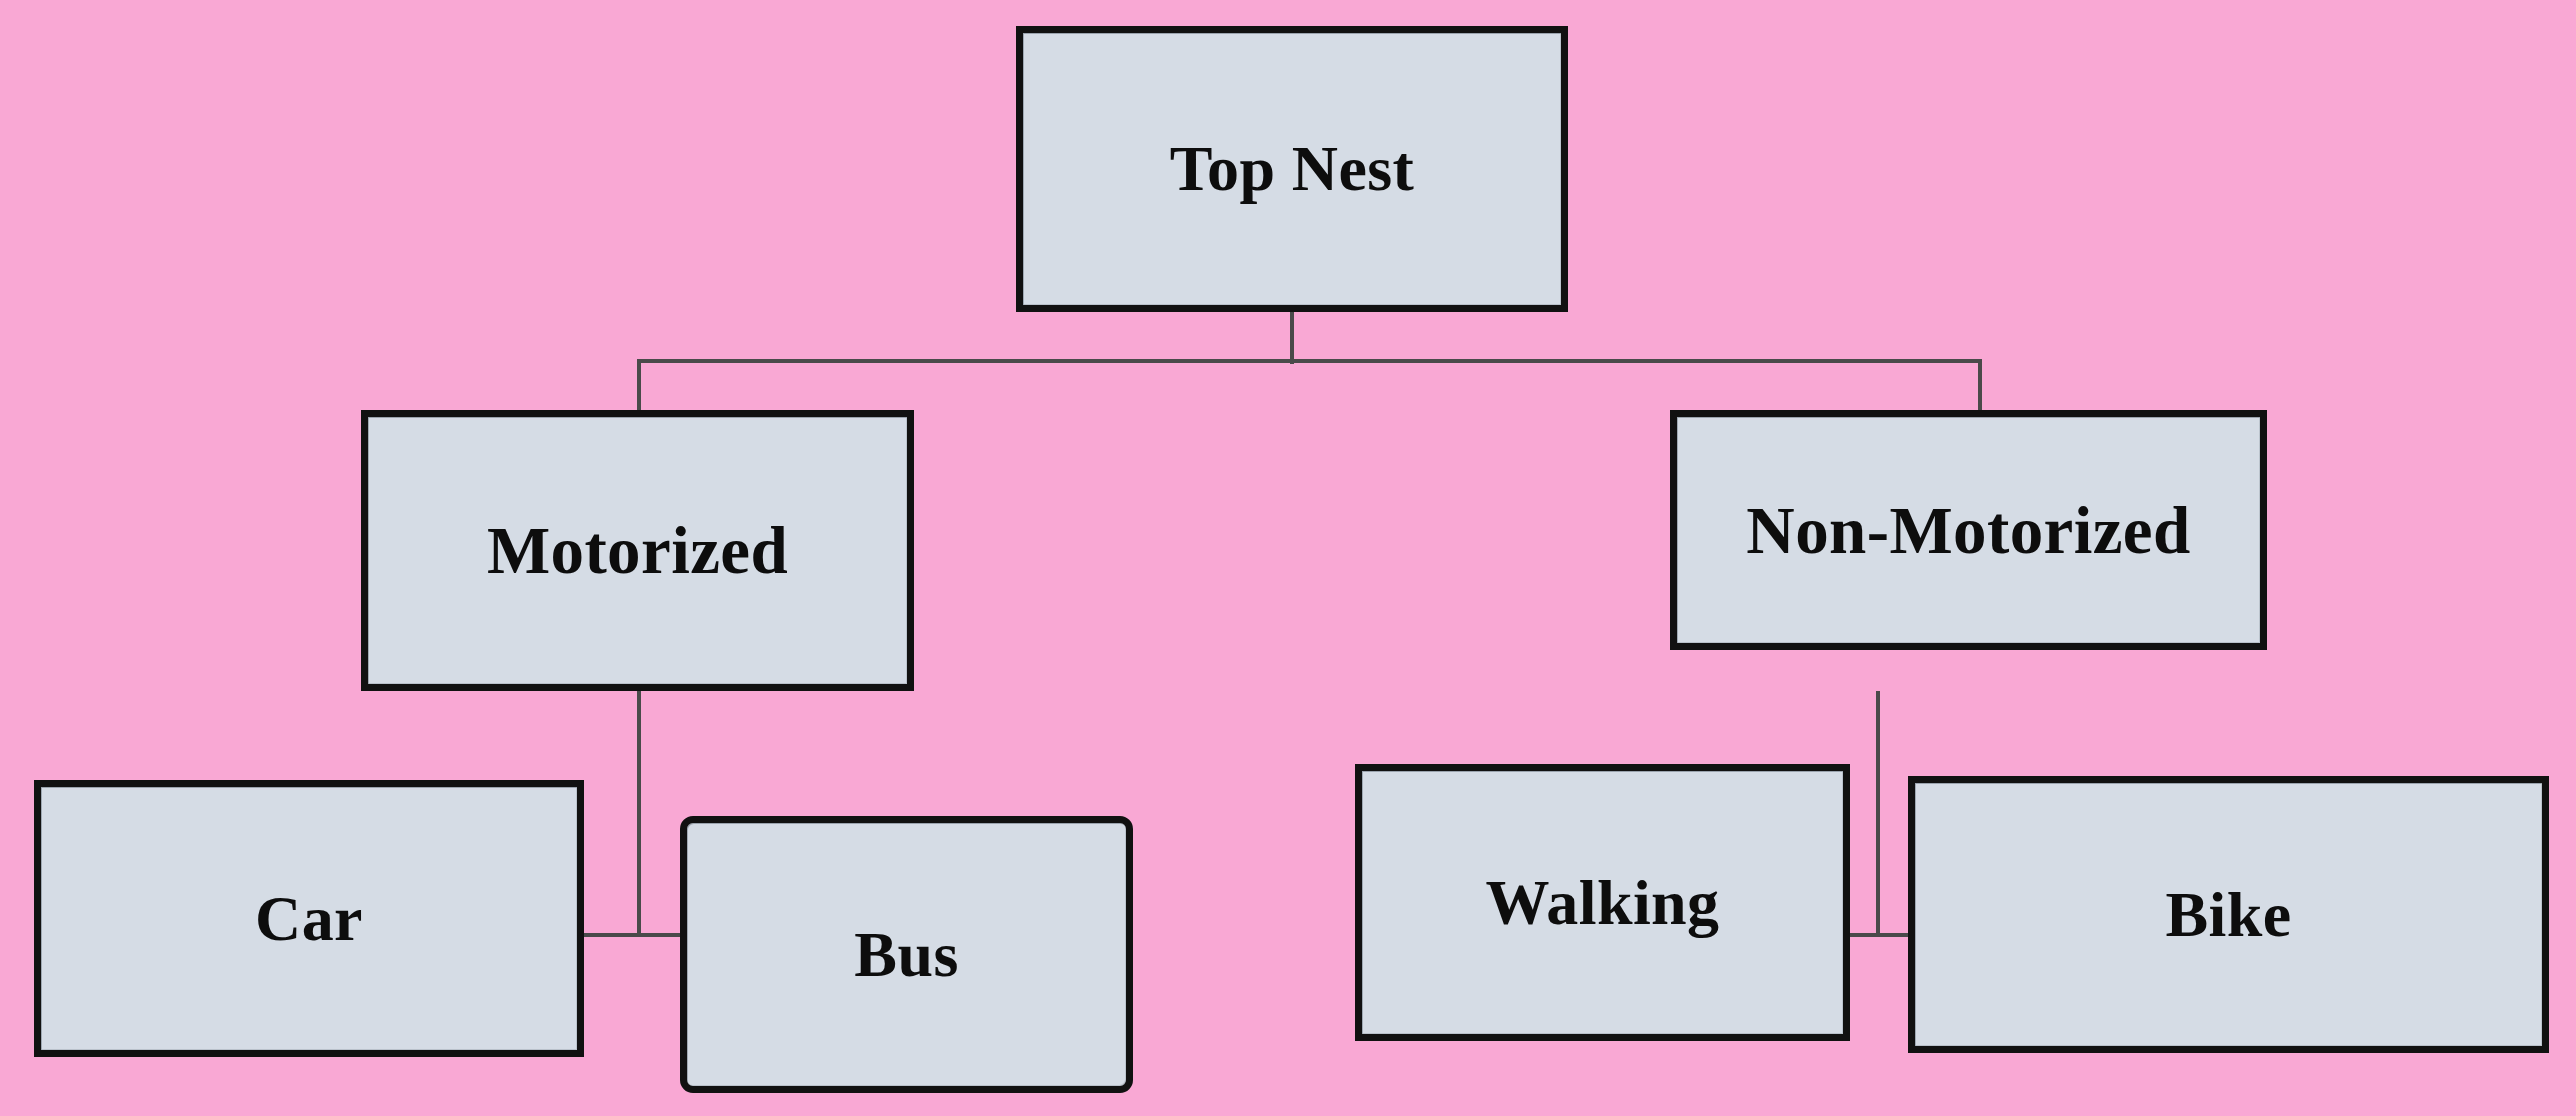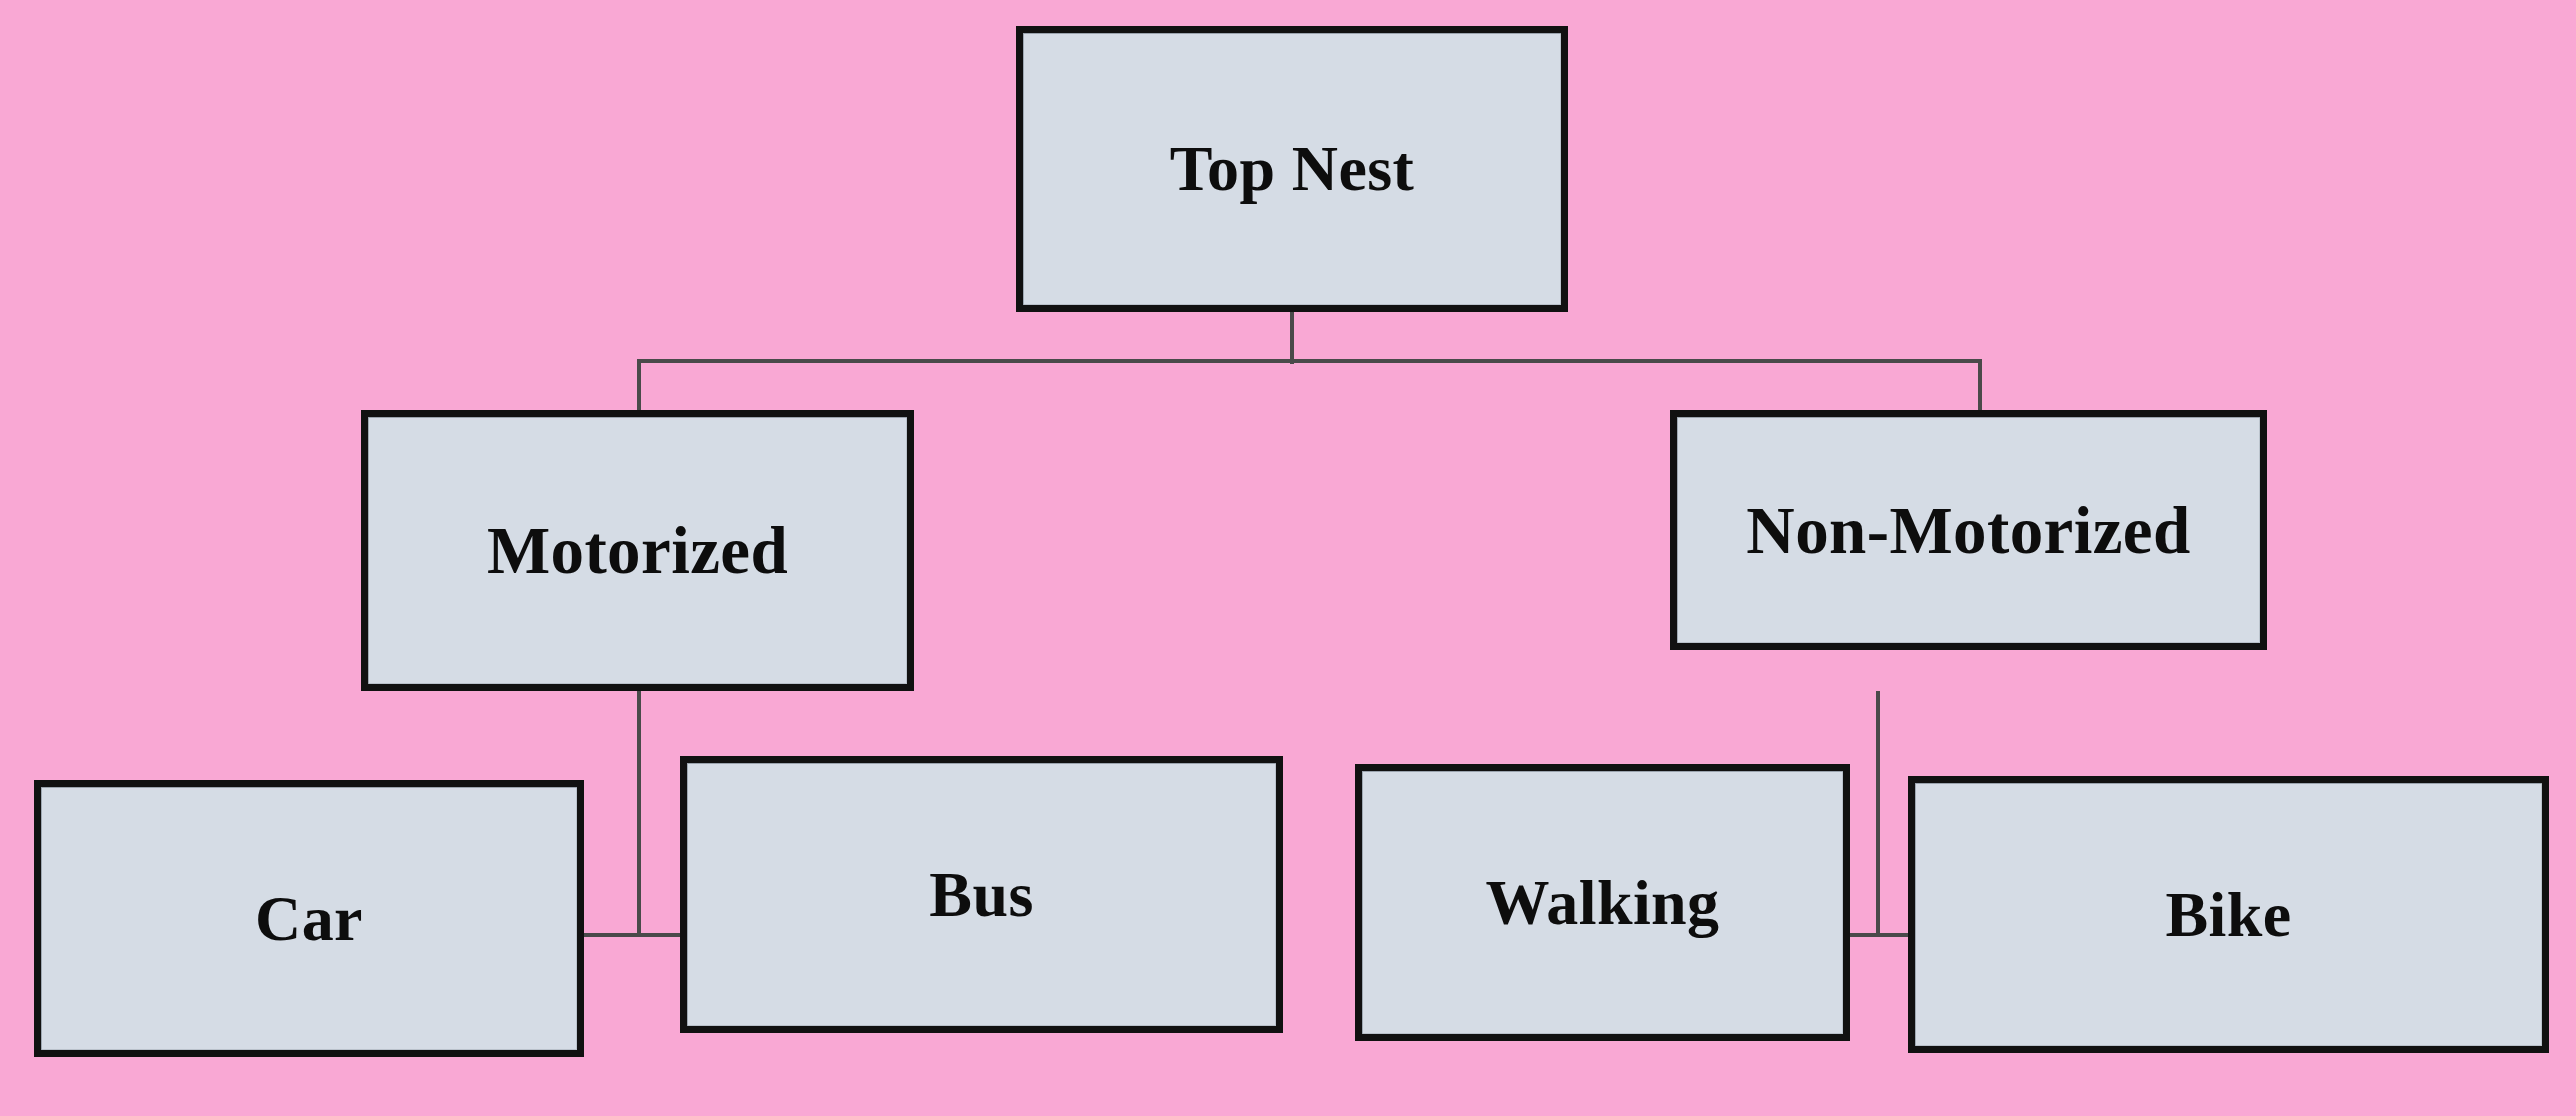--- a/index.html
+++ b/index.html
@@ -59,21 +59,21 @@
   
   .level-2 .node-label { font-size: 67px; }
   
   .level-3 .node-label { font-size: 64px; }
 
   
   #node-top-nest       { left: 1016px; top: 26px;  width: 552px; height: 286px; }
   #node-motorized      { left: 361px;  top: 410px; width: 553px; height: 281px; }
   #node-non-motorized  { left: 1670px; top: 410px; width: 597px; height: 240px; }
   #node-car            { left: 34px;   top: 780px; width: 550px; height: 277px; }
-  #node-bus            { left: 680px;  top: 756px; width: 603px; height: 277px; }
+  #node-bus            { left: 680px;  top: 816px; width: 453px; height: 277px; border-radius: 13px; }
   #node-walking        { left: 1355px; top: 764px; width: 495px; height: 277px; }
   #node-bike           { left: 1908px; top: 776px; width: 641px; height: 277px; }
 </style>
 </head>
 <body>
 
 <div id="canvas">
 
   <div class="connector-layer">
 

